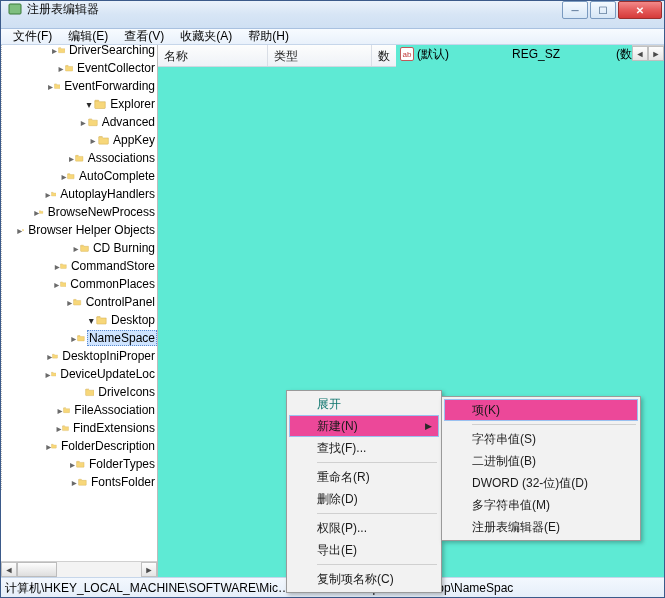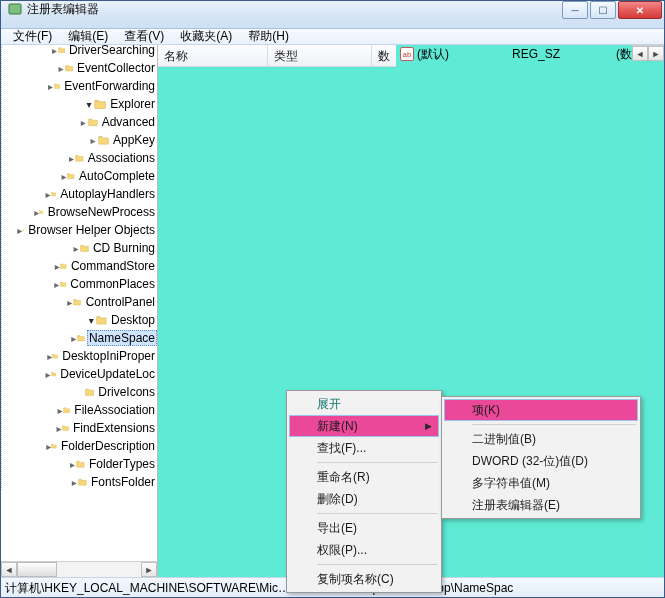--- a/index.html
+++ b/index.html
@@ -342,26 +342,27 @@
  <div class="row dis">展开</div>
  <div class="row hi">
       <span>新建(N)</span>
       <span class="arrow-r">▶</span>
     </div>
  <div class="row">查找(F)...</div>
  <div class="sep"></div>
  <div class="row">重命名(R)</div>
  <div class="row">删除(D)</div>
  <div class="sep"></div>
+ <div class="row">权限(P)...</div>
  <div class="row">导出(E)</div>
- <div class="row">权限(P)...</div>
  <div class="sep"></div>
  <div class="row">复制项名称(C)</div>
 </div>
 
 <div class="ctx ctx2">
  <div class="row hi">项(K)</div>
  <div class="sep"></div>
+ <div class="row">字符串值(S)</div>
  <div class="row">二进制值(B)</div>
  <div class="row">DWORD (32-位)值(D)</div>
  <div class="row">多字符串值(M)</div>
  <div class="row">注册表编辑器(E)</div>
 </div>
 
 </body></html>

